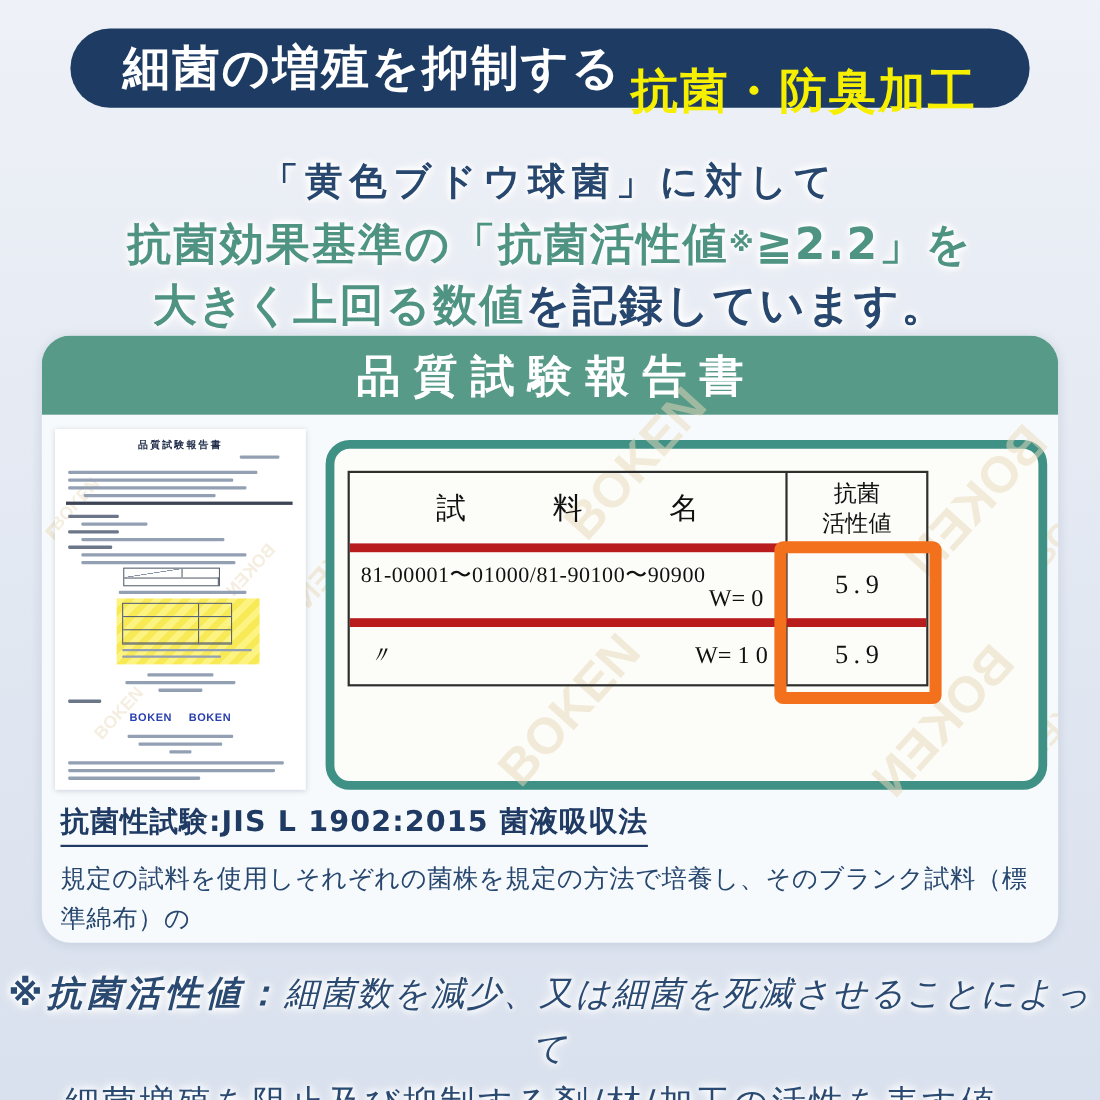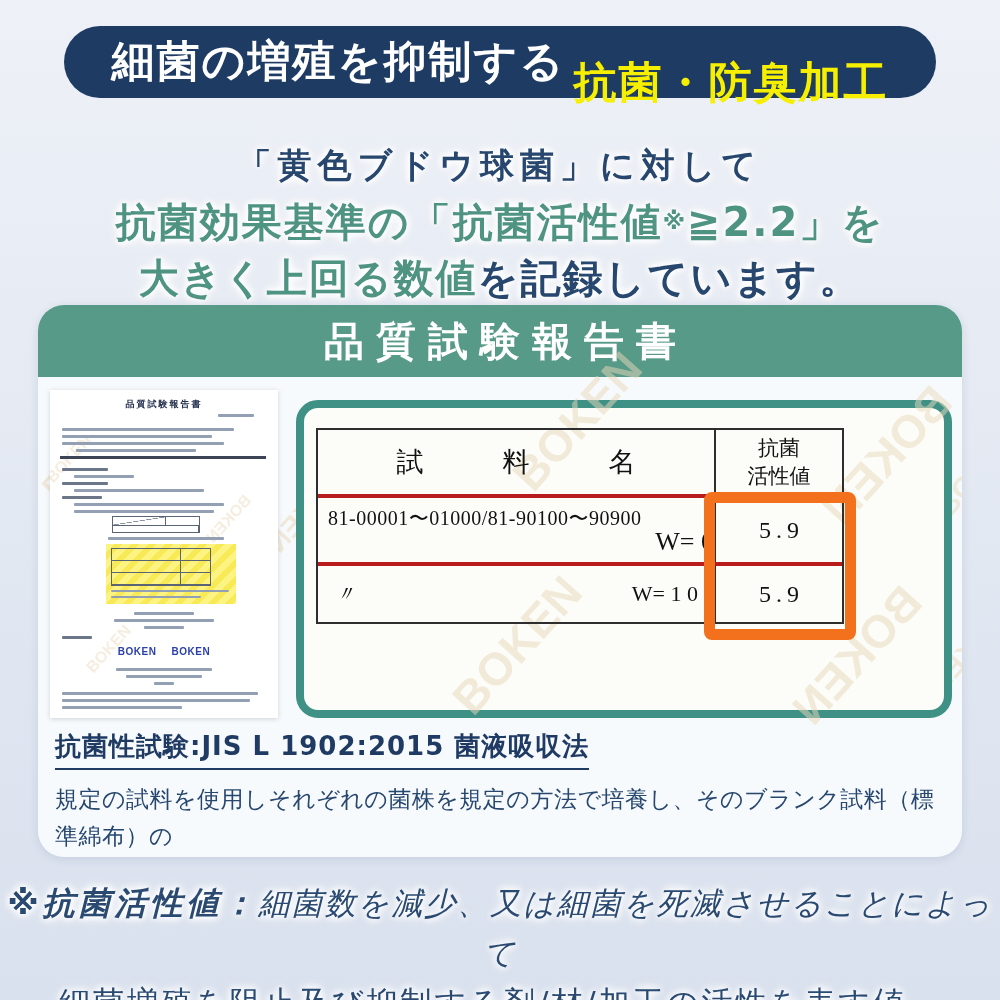--- a/index.html
+++ b/index.html
@@ -99,27 +99,27 @@
 
   .rtable {
     position:absolute; left:12px; top:20px; width:528px; height:196px;
     border:2.5px solid #2e2e2e; color:#111;
     font-family:Liberation Serif, serif;
     display:grid; grid-template-columns:396px 1fr; grid-template-rows:64px 68px 1fr;
     z-index:1;
   }
   .rtable .cell { position:relative; }
   .rtable .bl { border-left:2px solid #2e2e2e; }
-  .rtable .bt { border-top:4px solid #b91c1c; }
+  .rtable .bt { border-top:8px solid #b91c1c; }
   .hdr-sample { display:flex; align-items:center; justify-content:center;
     font-size:27px; letter-spacing:26px; text-indent:26px; }
   .hdr-value { display:flex; flex-direction:column; align-items:center; justify-content:center;
     font-size:21px; line-height:28px; }
   .r-name { position:absolute; left:10px; top:7px; font-size:20px; letter-spacing:.5px; white-space:nowrap; }
-  .r-cond { position:absolute; right:0; bottom:5px; font-size:26px; }
+  .r-cond { position:absolute; right:20px; bottom:5px; font-size:22px; }
   .r-cond2 { position:absolute; right:16px; top:50%; transform:translateY(-50%); font-size:22px; }
   .r-ditto { position:absolute; left:16px; top:50%; transform:translateY(-50%); font-size:22px; font-style:italic; }
   .r-val { display:flex; align-items:center; justify-content:center; font-size:24px; letter-spacing:5px; text-indent:5px; }
 
   .orange {
     position:absolute; left:400px; top:84px; width:152px; height:148px;
     border:11px solid #f3701d; border-radius:8px; z-index:2;
   }
 
   .notesarea {

